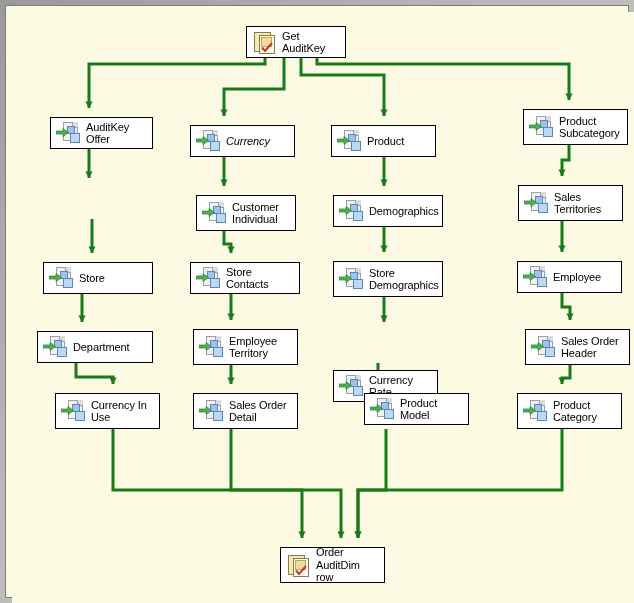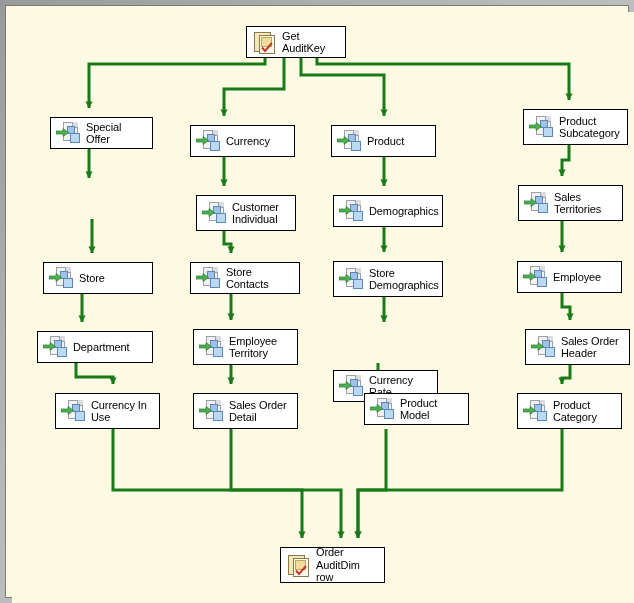--- a/index.html
+++ b/index.html
@@ -175,21 +175,21 @@
         <div class="node" style="left:38px;top:105px;width:103px;height:32px;">
           <span class="ico dataflow">
             <span class="page"></span>
               <span class="fold"></span>
               <span class="sq1"></span>
               <span class="sq2"></span>
             <svg class="arrw" viewBox="0 0 13 9">
                 <path d="M0,3 L7,3 L7,0.5 L12.5,4.5 L7,8.5 L7,6 L0,6 Z" fill="#4caf50" stroke="#2f7d32" stroke-width="0.7"></path>
               </svg>
           </span>
-          <span class="lbl">Special Offer</span>
+          <span class="lbl">AuditKey Offer</span>
         </div>
 
 
         <div class="node" style="left:31px;top:250px;width:110px;height:32px;">
           <span class="ico dataflow">
             <span class="page"></span>
               <span class="fold"></span>
               <span class="sq1"></span>
               <span class="sq2"></span>
             <svg class="arrw" viewBox="0 0 13 9">
@@ -219,21 +219,21 @@
               <span class="fold"></span>
               <span class="sq1"></span>
               <span class="sq2"></span>
             <svg class="arrw" viewBox="0 0 13 9">
                 <path d="M0,3 L7,3 L7,0.5 L12.5,4.5 L7,8.5 L7,6 L0,6 Z" fill="#4caf50" stroke="#2f7d32" stroke-width="0.7"></path>
               </svg>
           </span>
           <span class="lbl">Department</span>
         </div>
 
-        <div class="node" style="left:178px;top:113px;width:105px;height:32px;">
+        <div class="node" style="left:178px;top:113px;width:105px;height:32px;font-style:italic;">
           <span class="ico dataflow">
             <span class="page"></span>
               <span class="fold"></span>
               <span class="sq1"></span>
               <span class="sq2"></span>
             <svg class="arrw" viewBox="0 0 13 9">
                 <path d="M0,3 L7,3 L7,0.5 L12.5,4.5 L7,8.5 L7,6 L0,6 Z" fill="#4caf50" stroke="#2f7d32" stroke-width="0.7"></path>
               </svg>
           </span>
           <span class="lbl">Currency</span>

